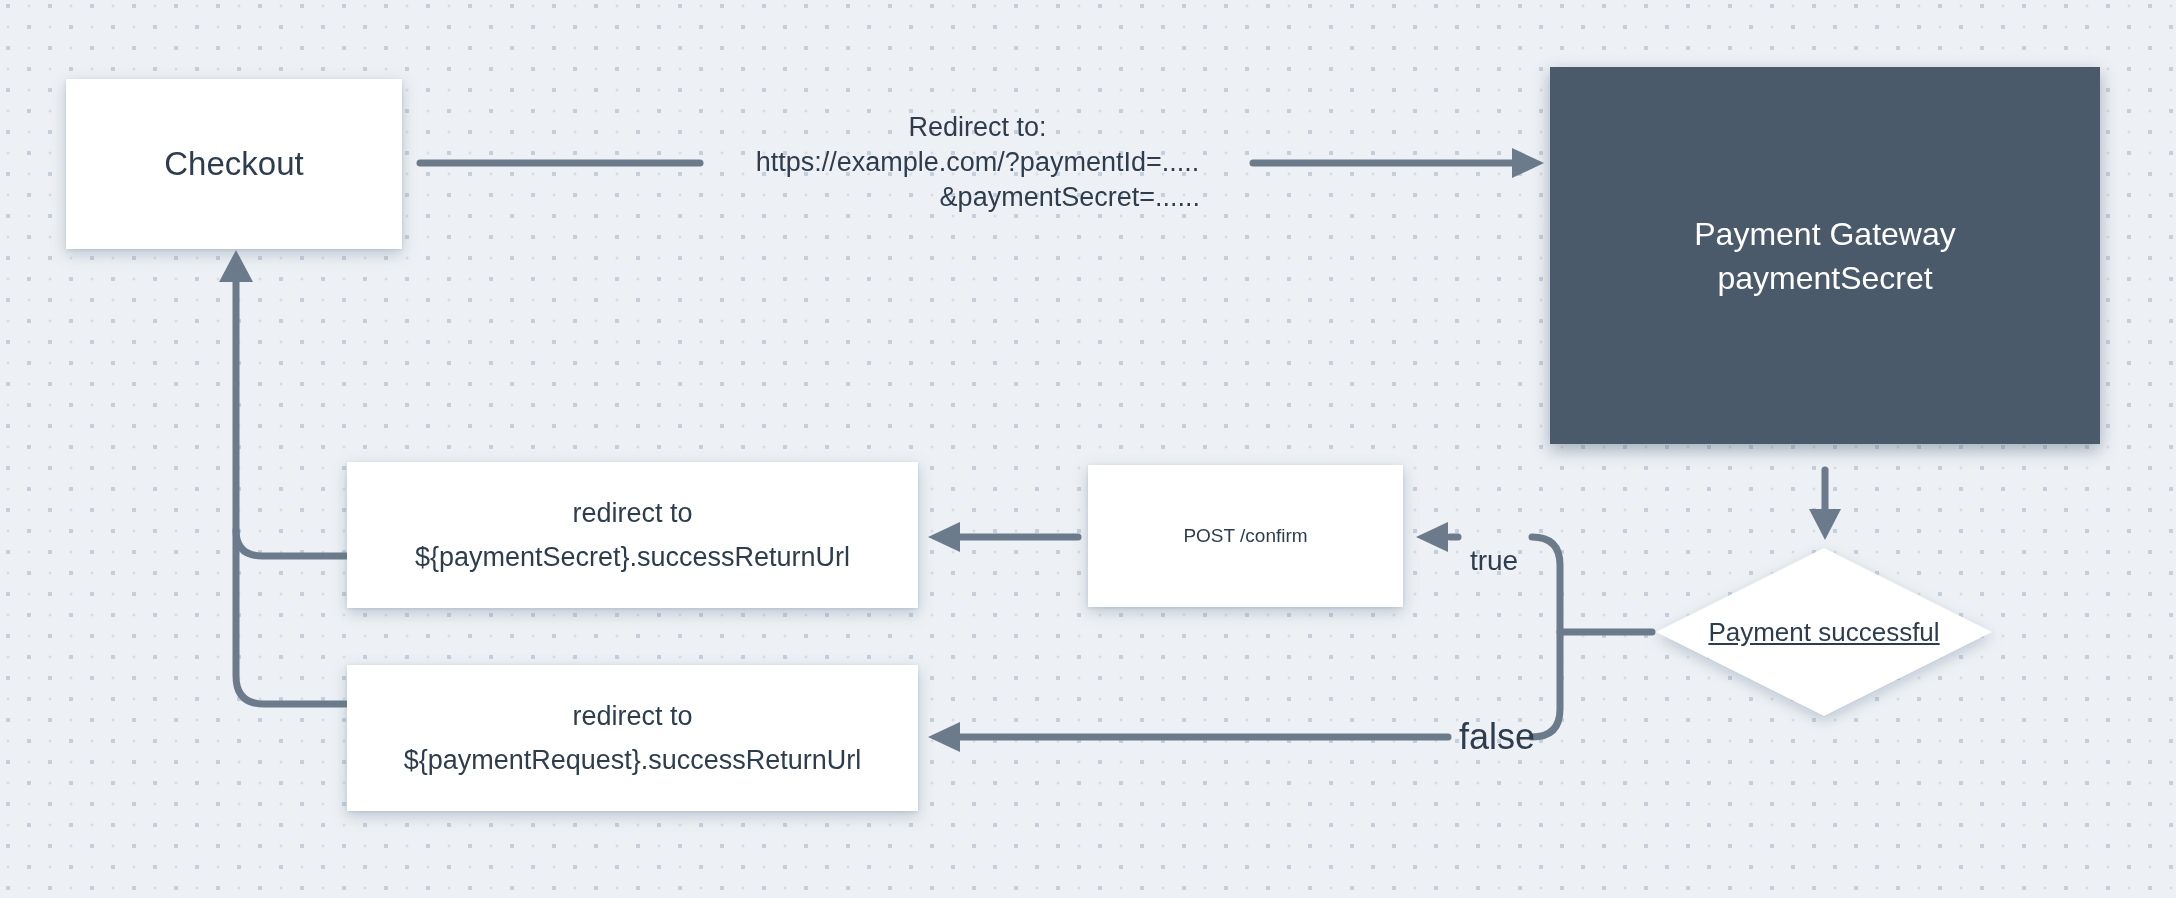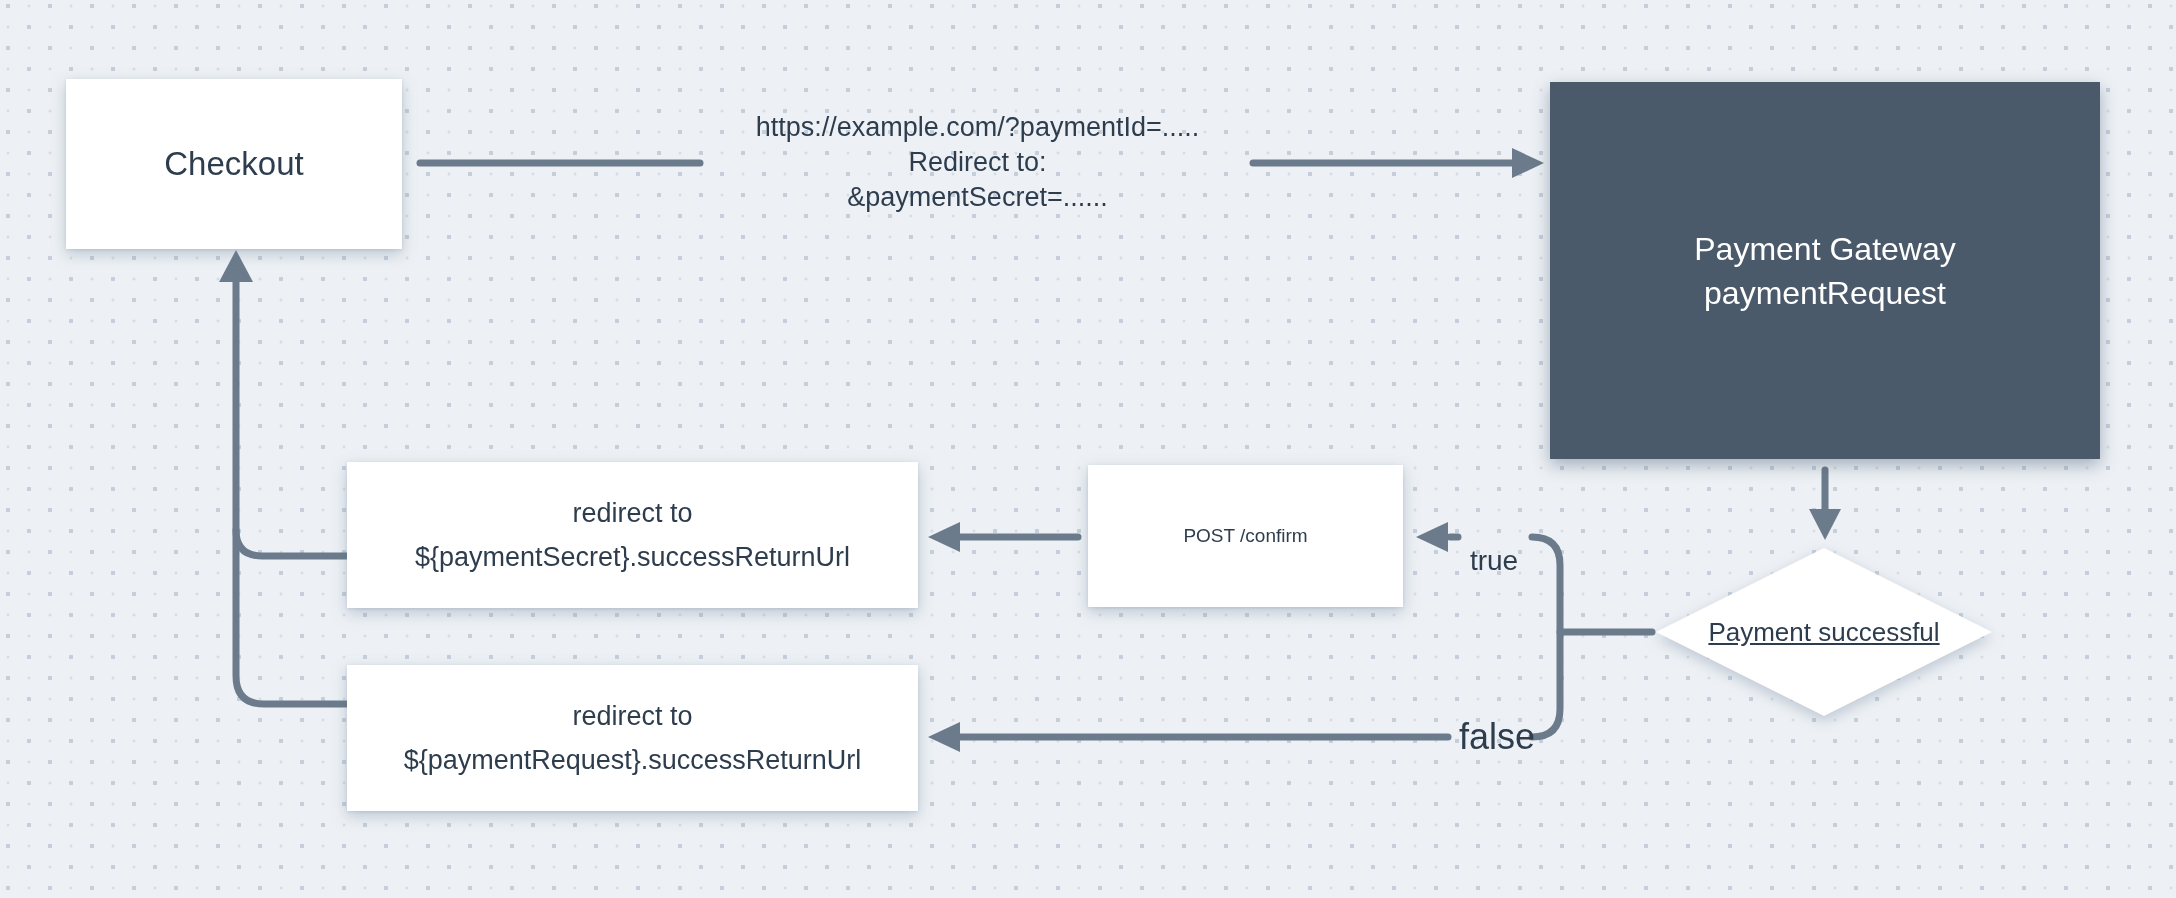--- a/index.html
+++ b/index.html
@@ -30,27 +30,27 @@
   .diamond{fill:var(--node-light-bg);filter:drop-shadow(0 5px 7px rgba(100,120,145,.35));}
   .node{
     position:absolute;display:flex;flex-direction:column;align-items:center;justify-content:center;
     background:var(--node-light-bg);border-radius:0;text-align:center;
     box-shadow:0 5px 14px rgba(100,120,145,.35),0 1px 3px rgba(100,120,145,.18);
     font-weight:500;
   }
   .node--dark{background:var(--node-dark-bg);color:var(--node-dark-text);
     box-shadow:0 6px 16px rgba(70,90,115,.45);}
   .node-checkout{left:66px;top:79px;width:336px;height:170px;font-size:33px;}
-  .node-gateway{left:1550px;top:82px;width:550px;height:377px;font-size:32px;line-height:44px;}
+  .node-gateway{left:1550px;top:67px;width:550px;height:377px;font-size:32px;line-height:44px;}
   .node-success{left:347px;top:462px;width:571px;height:146px;font-size:27px;line-height:44px;}
   .node-failure{left:347px;top:665px;width:571px;height:146px;font-size:27px;line-height:44px;}
   .node-post{left:1088px;top:465px;width:315px;height:142px;font-size:19px;}
   .label{position:absolute;font-weight:500;}
   .label-redirect{left:755px;top:110px;width:445px;font-size:27px;line-height:35px;text-align:center;}
-  .label-redirect .r3{}
+  .label-redirect .r3{text-align:right;}
   .label-decision{left:1656px;top:612px;width:336px;height:40px;font-size:26px;
     display:flex;align-items:center;justify-content:center;text-decoration:underline;}
   .label-true{left:1458px;top:519px;width:72px;height:36px;font-size:28px;
     display:flex;align-items:center;justify-content:center;margin-top:24px;}
   .label-false{left:1451px;top:719px;width:92px;height:36px;font-size:36px;
     display:flex;align-items:center;justify-content:center;}
 </style>
 </head>
 <body>
 
@@ -83,40 +83,40 @@
 
     <polygon class="diamond" points="1656,632 1824,548 1992,632 1824,716"></polygon>
   </svg>
 
   <div class="node node-checkout">
     <div>Checkout</div>
   </div>
 
   <div class="node node--dark node-gateway">
     <div>Payment Gateway</div>
-    <div>paymentRequest</div>
+    <div>paymentSecret</div>
   </div>
 
   <div class="node node-success">
     <div>redirect to</div>
     <div>${paymentSecret}.successReturnUrl</div>
   </div>
 
   <div class="node node-failure">
     <div>redirect to</div>
     <div>${paymentRequest}.successReturnUrl</div>
   </div>
 
   <div class="node node-post">
     <div>POST /confirm</div>
   </div>
 
   <div class="label label-redirect">
+    <div>Redirect to:</div>
     <div>https://example.com/?paymentId=.....</div>
-    <div>Redirect to:</div>
     <div class="r3">&amp;paymentSecret=......</div>
   </div>
 
   <div class="label label-decision">Payment successful</div>
 
   <div class="label label-true">true</div>
 
   <div class="label label-false">false</div>
 
 </div>

